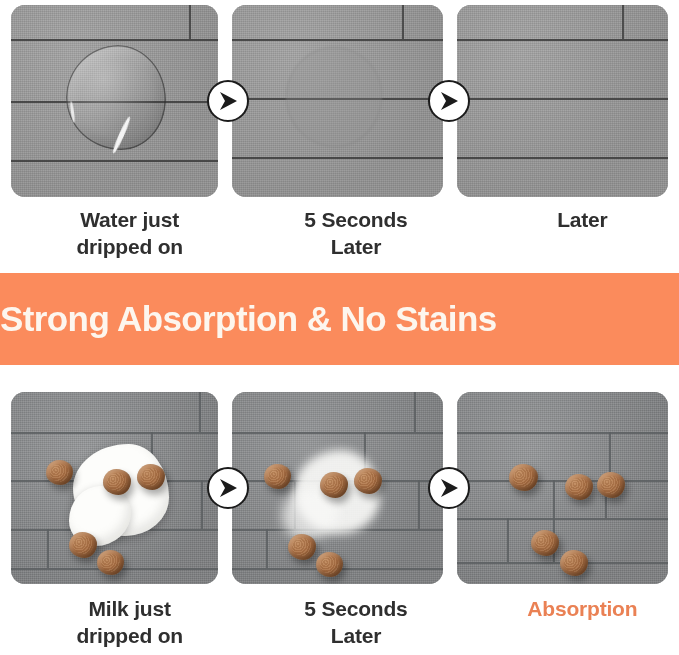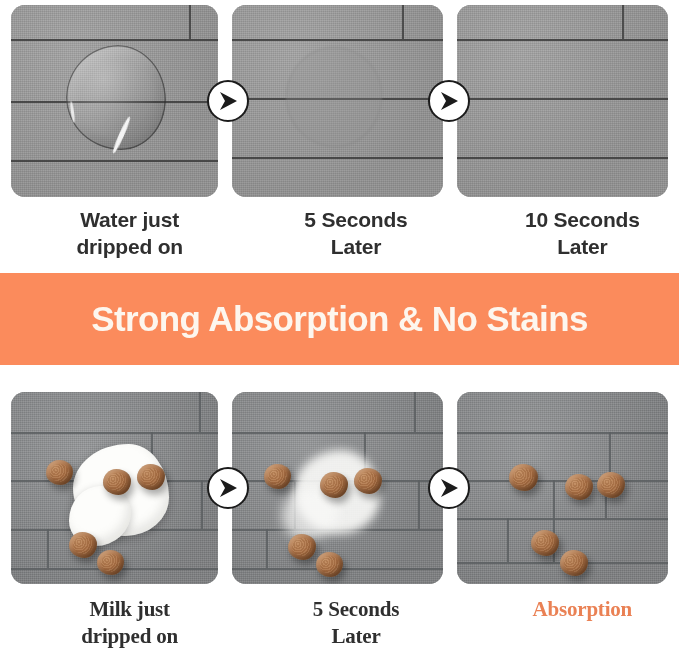--- a/index.html
+++ b/index.html
@@ -206,21 +206,21 @@
   }
 
   
   .caption-row {
     position: absolute;
     left: 0;
     width: 679px;
     display: flex;
   }
   .caption-row.top    { top: 207px; }
-  .caption-row.bottom { top: 596px; font-family: Liberation Serif, serif; }
+  .caption-row.bottom { top: 596px; }
 
   .caption {
     flex: 1;
     text-align: center;
     font-size: 21px;
     font-weight: bold;
     line-height: 1.28;
     color: #2f2f2f;
     letter-spacing: -0.2px;
   }
@@ -228,21 +228,21 @@
   .caption .ln { display: block; margin-left: 33px; }
 
   
   .banner {
     position: absolute;
     left: 0; top: 273px;
     width: 679px; height: 92px;
     background: #fb8b5c;
     display: flex;
     align-items: center;
-    justify-content: center;
+    justify-content: flex-start;
   }
   .banner-text {
     color: #fdf6ee;
     font-size: 35px;
     font-weight: bold;
     letter-spacing: -0.6px;
     white-space: nowrap;
   }
 </style>
 </head>
@@ -295,21 +295,20 @@
   <div class="caption-row top">
     <div class="caption">
       <span class="ln">Water just</span>
       <span class="ln">dripped on</span>
     </div>
     <div class="caption">
       <span class="ln">5 Seconds</span>
       <span class="ln">Later</span>
     </div>
     <div class="caption">
-      <span class="ln">10 Seconds</span>
       <span class="ln">Later</span>
     </div>
   </div>
 
   <div class="banner">
     <span class="banner-text">Strong Absorption &amp; No Stains</span>
   </div>
 
   <div class="panel-row bottom">
 

